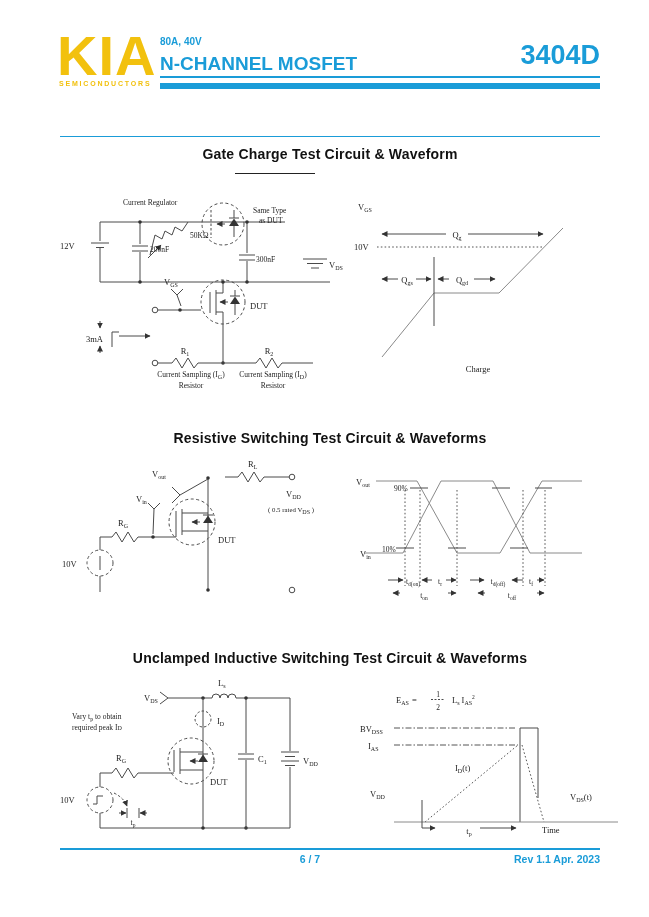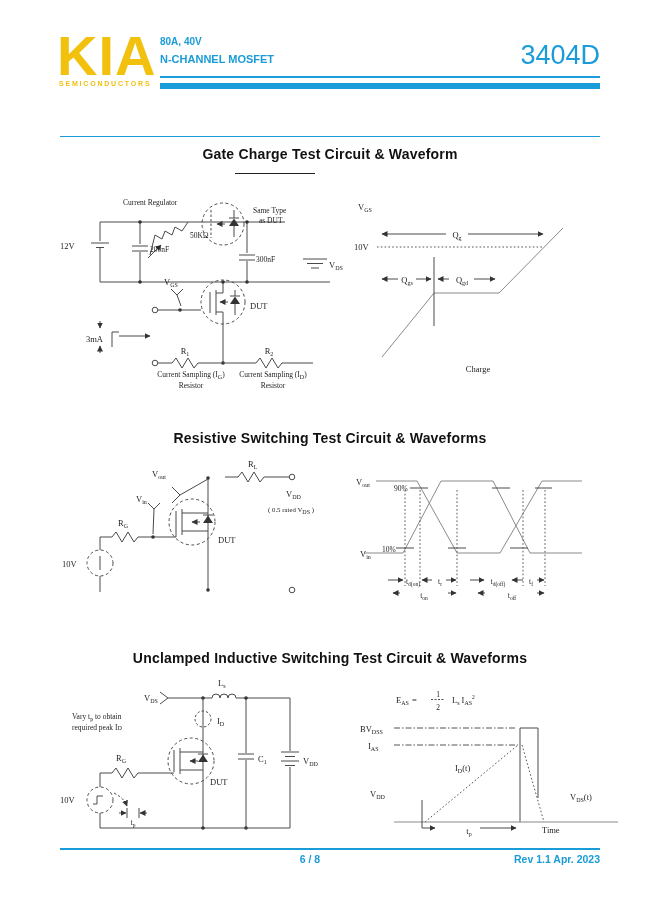--- a/index.html
+++ b/index.html
@@ -5,22 +5,22 @@
   :root { --blue:#1A9CD8; --gold:#F2C10E; }
   html,body{margin:0;padding:0;background:#e8e8e8;}
   .page{position:relative;width:649px;height:917px;background:#fff;margin:0 auto;
         font-family:"Liberation Sans",sans-serif;overflow:hidden;}
   .abs{position:absolute;}
 
   
   .logo{left:57px;top:28px;font-size:56px;font-weight:bold;color:var(--gold);letter-spacing:1px;line-height:1;}
   .logo-sub{left:59px;top:80px;font-size:7px;font-weight:bold;color:var(--gold);letter-spacing:1.8px;}
   .rating{left:160px;top:36px;font-size:10px;font-weight:bold;color:var(--blue);}
-  .device{left:160px;top:53px;font-size:11px;font-weight:bold;color:var(--blue);}
-  .part{left:440px;top:40px;width:160px;text-align:right;font-size:27px;font-weight:normal;color:var(--blue);}
+  .device{left:160px;top:53px;font-size:19px;font-weight:bold;color:var(--blue);}
+  .part{left:440px;top:40px;width:160px;text-align:right;font-size:27px;font-weight:bold;color:var(--blue);}
   .hline-thin{left:160px;top:76px;width:440px;height:2px;background:var(--blue);}
   .hline-thick{left:160px;top:83px;width:440px;height:6px;background:var(--blue);}
 
   .section-title{left:60px;top:112px;font-size:15px;color:var(--blue);}
   .section-rule{left:60px;top:136px;width:540px;height:1px;background:var(--blue);}
 
   .fig-title{left:0;width:660px;text-align:center;font-weight:bold;font-size:14px;color:#111;letter-spacing:.2px;}
   .f1-underline{left:235px;top:173px;width:80px;height:1px;background:#222;}
 
   
@@ -304,16 +304,16 @@
     <text x="8" y="54"><tspan>BV</tspan><tspan class="sb" dy="1.8">DSS</tspan></text>
     <text x="16" y="71"><tspan>I</tspan><tspan class="sb" dy="1.8">AS</tspan></text>
     <text x="103" y="93"><tspan>I</tspan><tspan class="sb" dy="1.8">D</tspan><tspan dy="-1.8">(t)</tspan></text>
     <text x="18" y="119"><tspan>V</tspan><tspan class="sb" dy="1.8">DD</tspan></text>
     <text x="218" y="122"><tspan>V</tspan><tspan class="sb" dy="1.8">DS</tspan><tspan dy="-1.8">(t)</tspan></text>
     <text x="117" y="156" class="mid"><tspan>t</tspan><tspan class="sb" dy="1.8">p</tspan></text>
     <text x="190" y="155">Time</text>
   </svg>
 
   <div class="abs footer-rule"></div>
-  <div class="abs footer-page">6 / 8</div>
+  <div class="abs footer-page">6 / 7</div>
   <div class="abs footer-rev">Rev 1.1 Apr. 2023</div>
 
 </div>
 
 </body></html>

